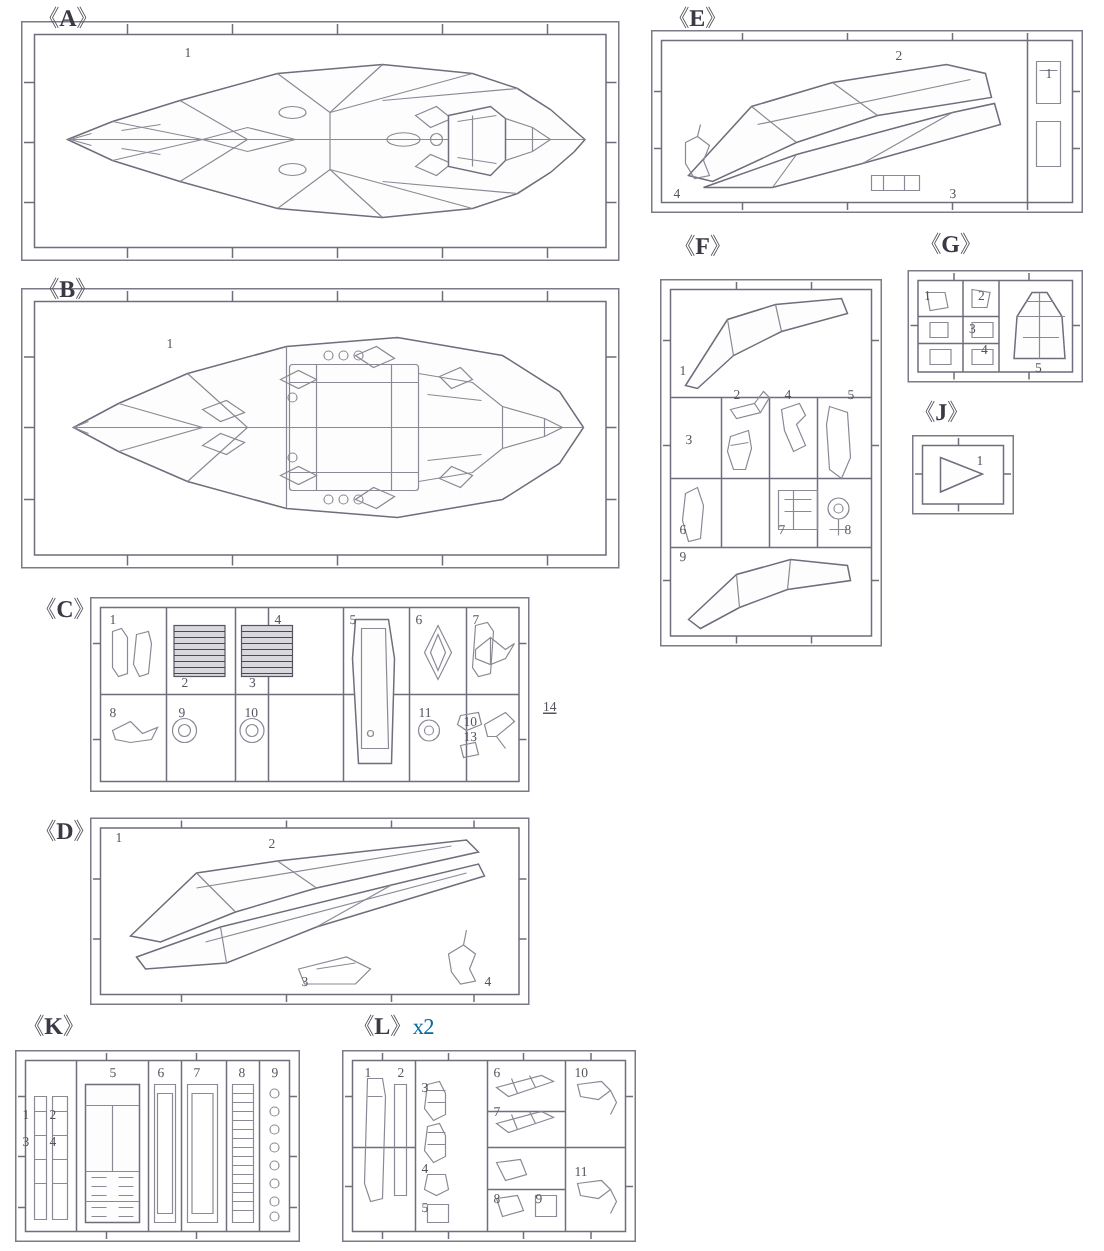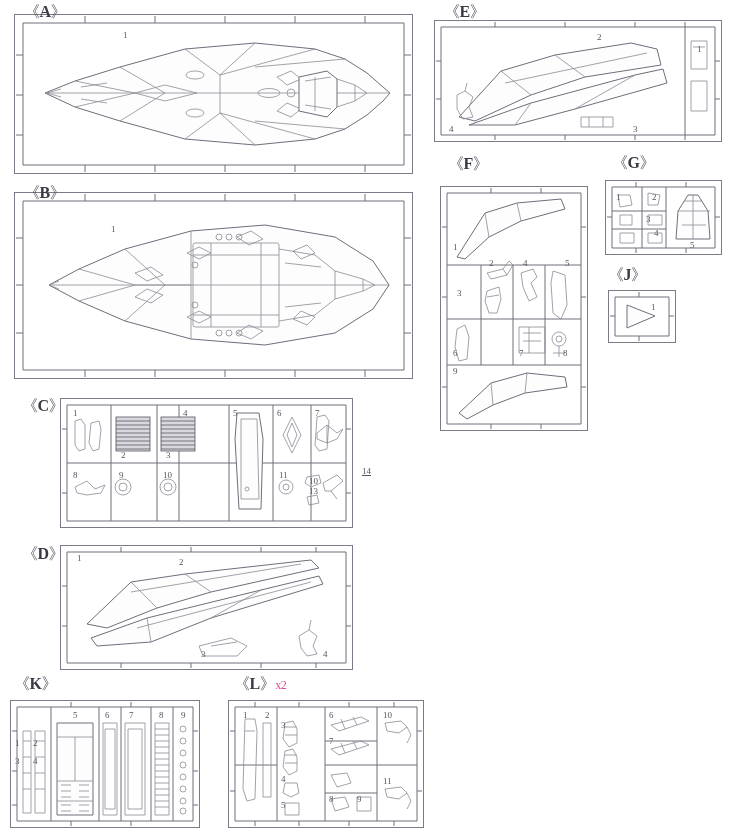--- a/index.html
+++ b/index.html
@@ -37,23 +37,23 @@
   }
   .label .br {
     font-size: 16px;
     color: #55555f;
   }
   .label .lt {
     font-weight: bold;
     font-size: 16px;
   }
   .mult {
-    font-size: 12px;
+    font-size: 15px;
     font-family: "Liberation Serif", serif;
-    color: #ec4899;
+    color: #0369a1;
   }
   .pnum {
     position: absolute;
     font-size: 9px;
     font-family: "Liberation Serif", serif;
     color: #55555f;
     line-height: 1;
   }
   .pnum.u { text-decoration: underline; }
   svg { display: block; }

